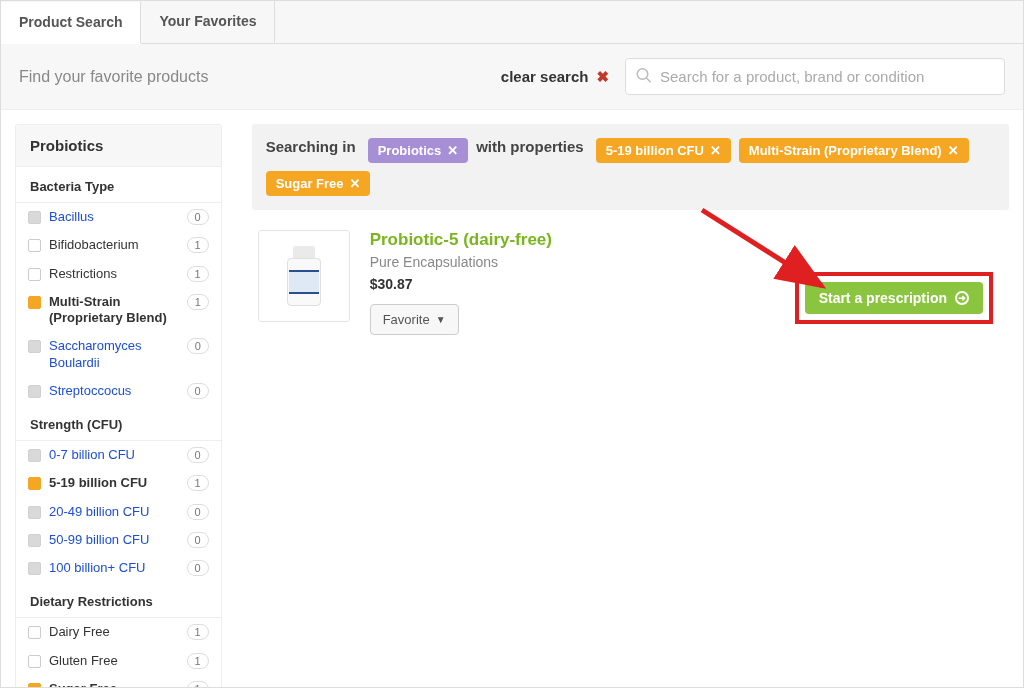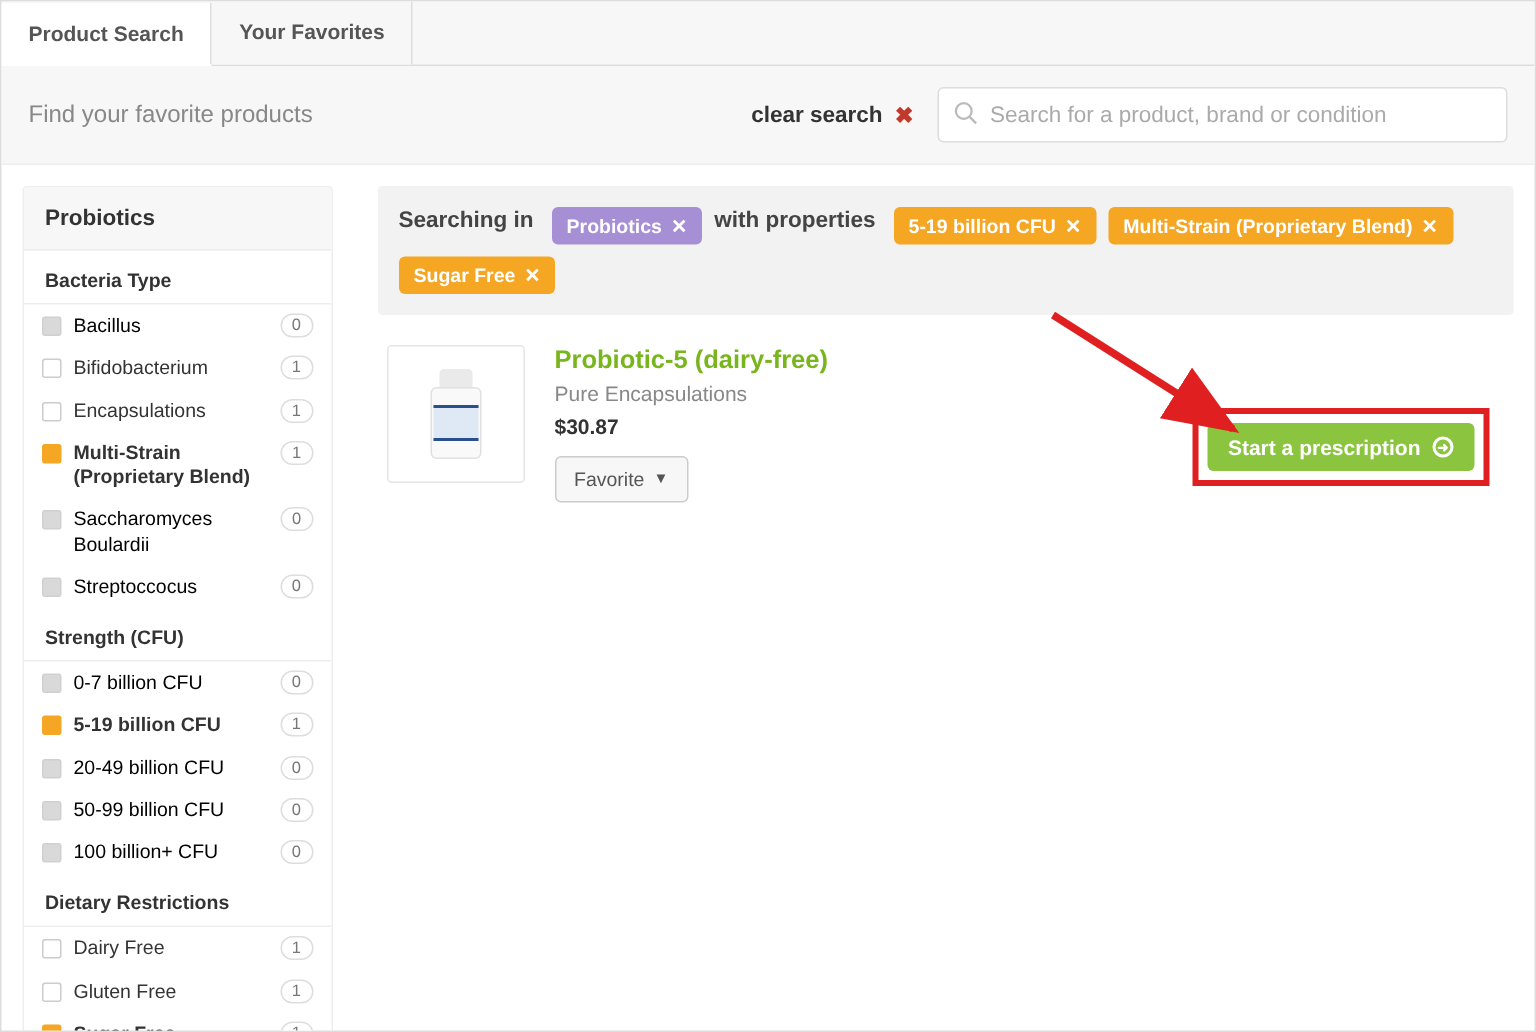--- a/index.html
+++ b/index.html
@@ -25,21 +25,21 @@
 
 .sidebar { width: 230px; border: 1px solid #eee; border-radius: 3px; overflow: hidden; align-self: flex-start; }
 .sidebar-title { background: #f7f7f7; padding: 12px 14px; font-weight: 700; font-size: 15px; border-bottom: 1px solid #eee; }
 .facet-title { padding: 12px 14px 8px; font-weight: 700; font-size: 13px; color: #333; }
 .facet-list { border-top: 1px solid #eee; }
 .facet { display: flex; align-items: flex-start; padding: 6px 12px; gap: 8px; cursor: pointer; }
 .facet .box { width: 13px; height: 13px; border: 1px solid #ccc; border-radius: 2px; background: #fff; flex: 0 0 auto; margin-top: 2px; }
 .facet.disabled .box { background: #d9d9d9; border-color: #d0d0d0; }
 .facet.selected .box { background: #f5a623; border-color: #f5a623; }
 .facet .lbl { flex: 1 1 auto; font-size: 13px; color: #333; line-height: 1.25; }
-.facet.disabled .lbl { color: #000000; }
+.facet.disabled .lbl { color: #1d4ed8; }
 .facet.selected .lbl { font-weight: 700; }
 .facet .count { min-width: 22px; padding: 1px 7px; border: 1px solid #ddd; border-radius: 10px; font-size: 11px; text-align: center; color: #777; background: #fff; }
 
 .main { flex: 1 1 auto; }
 
 .chipbar { background: #f2f2f2; border-radius: 3px; padding: 14px 14px; display: flex; flex-wrap: wrap; align-items: flex-start; gap: 8px; }
 .chipbar .seg { font-weight: 700; color: #444; font-size: 15px; margin-right: 4px; }
 .chip { display: inline-flex; align-items: center; gap: 6px; padding: 5px 10px; border-radius: 4px; color: #fff; font-weight: 600; font-size: 13px; cursor: pointer; }
 .chip .x { font-weight: 700; }
 .chip.purple { background: #a78fd6; }
@@ -104,21 +104,21 @@
             <span class="lbl">Bacillus</span>
             <span class="count">0</span>
           </div>
         <div class="facet">
             <span class="box"></span>
             <span class="lbl">Bifidobacterium</span>
             <span class="count">1</span>
           </div>
         <div class="facet">
             <span class="box"></span>
-            <span class="lbl">Encapsulations</span>
+            <span class="lbl">Restrictions</span>
             <span class="count">1</span>
           </div>
         <div class="facet selected">
             <span class="box"></span>
             <span class="lbl">Multi-Strain (Proprietary Blend)</span>
             <span class="count">1</span>
           </div>
         <div class="facet disabled">
             <span class="box"></span>
             <span class="lbl">Saccharomyces Boulardii</span>

